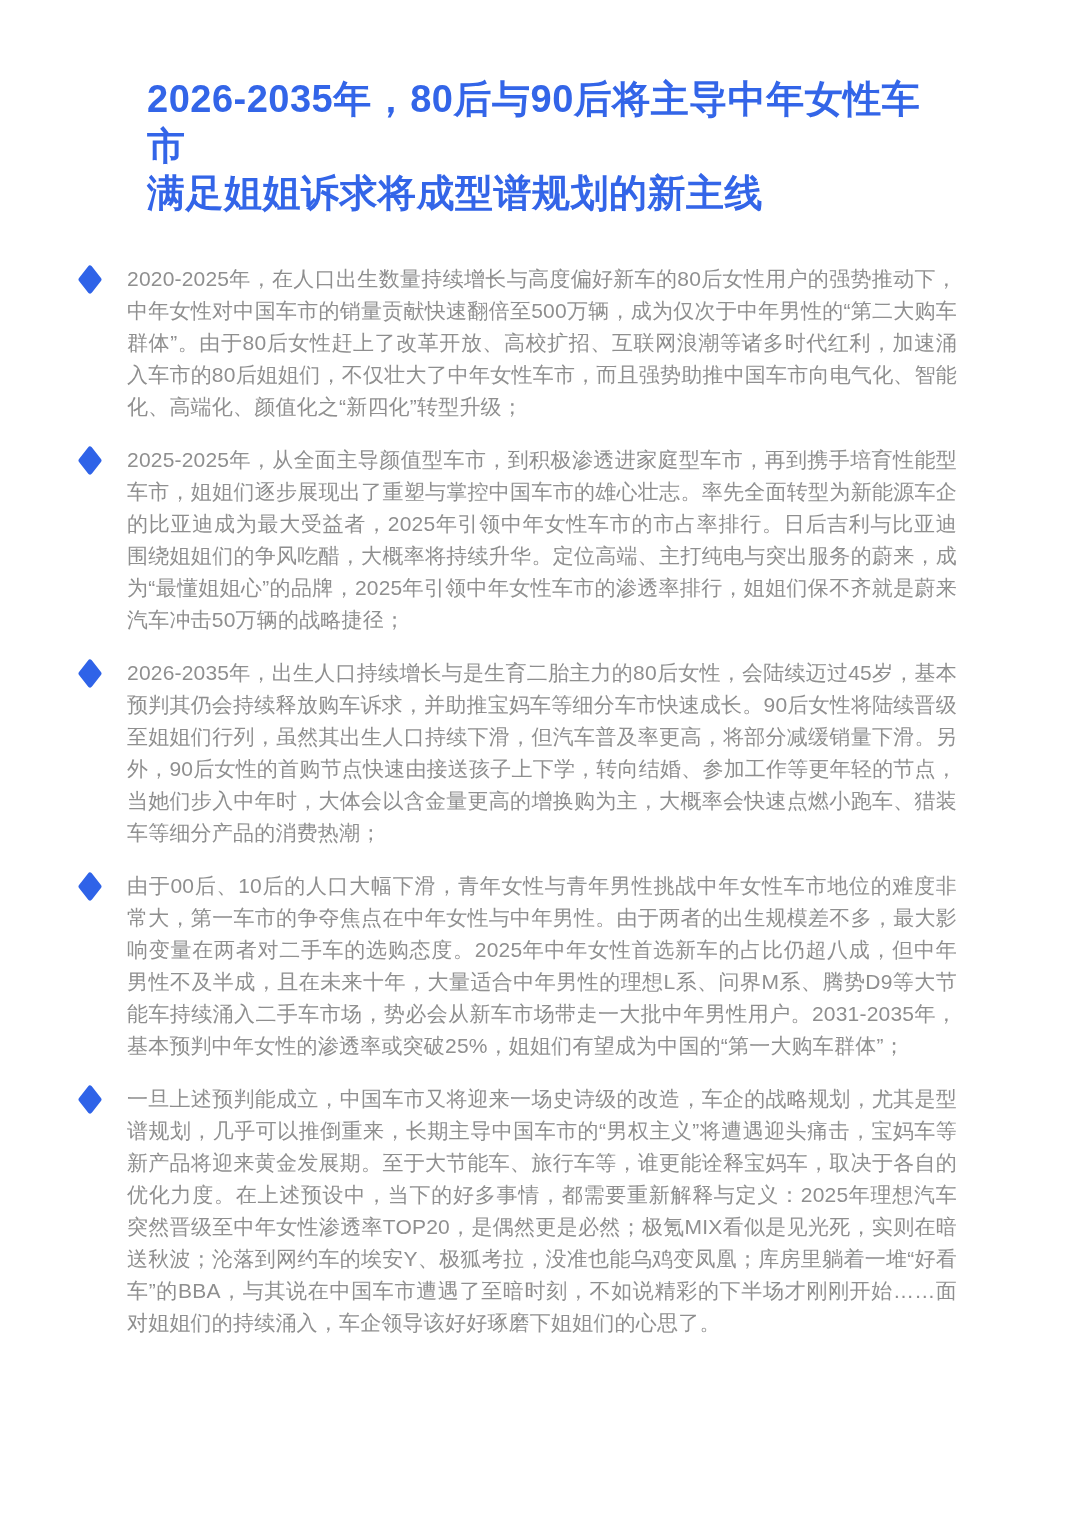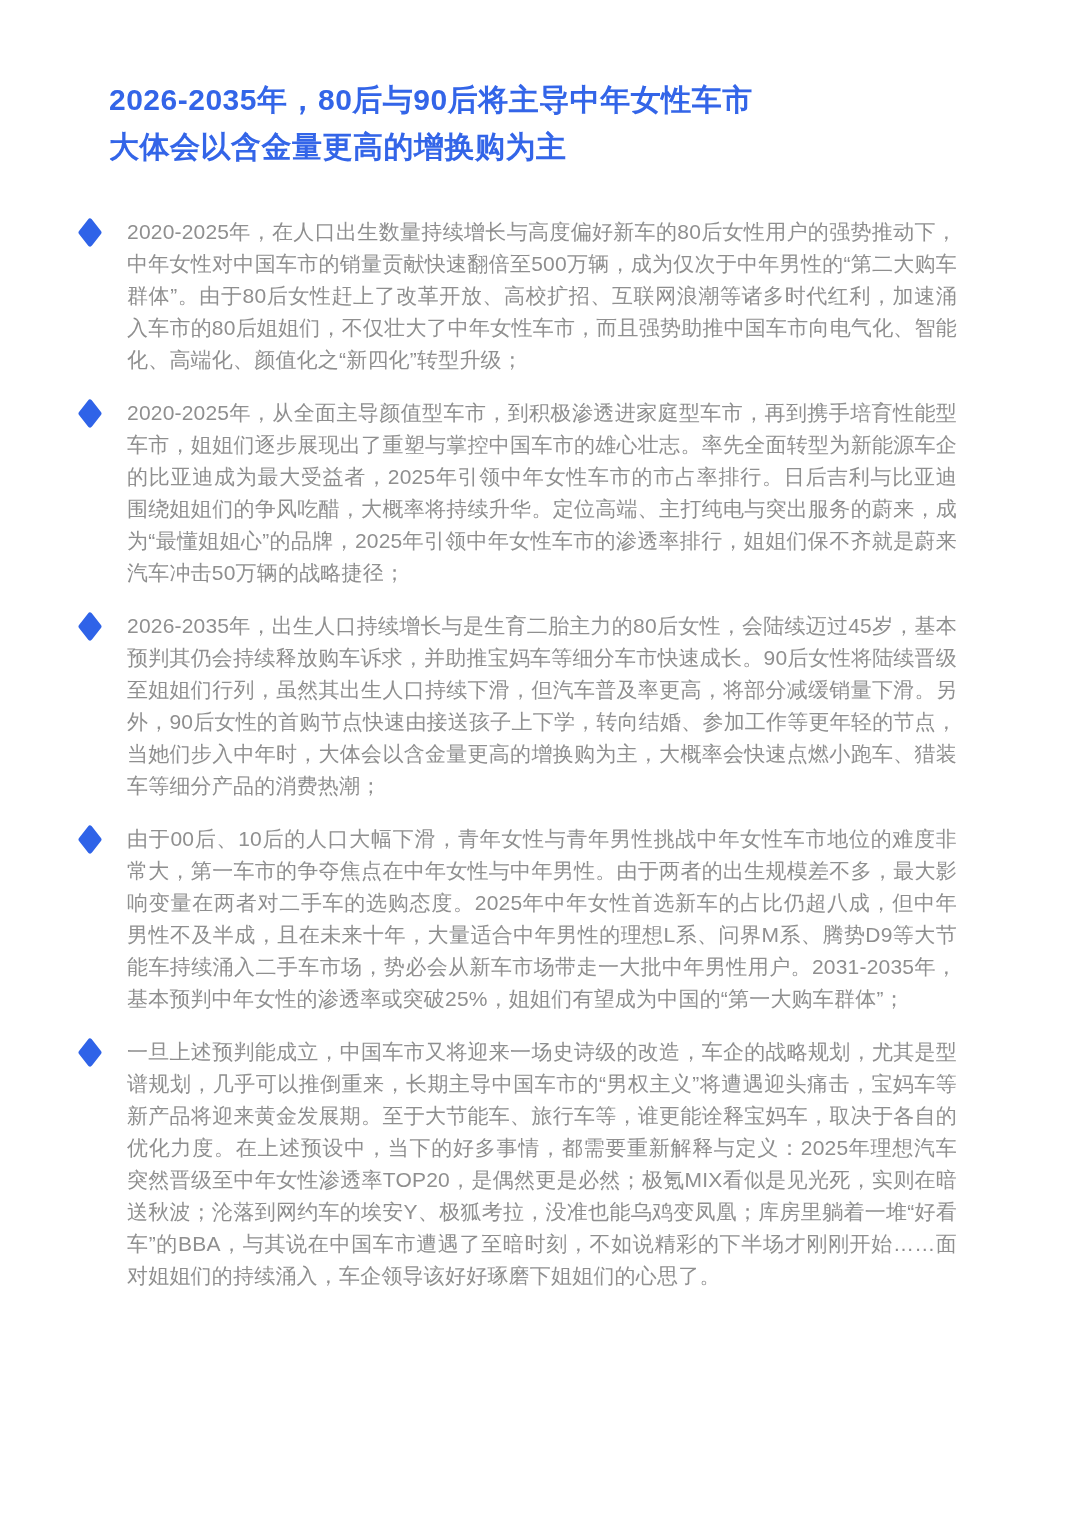--- a/index.html
+++ b/index.html
@@ -15,23 +15,23 @@
     font-family:"Liberation Sans",sans-serif;
     -webkit-font-smoothing:antialiased;
   }
   .page{
     box-sizing:border-box;
     width:1080px;height:1517px;
     padding:76px 123px 0 78px;
     overflow:hidden;
   }
   .title{
-    margin:0 0 46px 31px;
+    margin:0 0 46px 69px;
     color:var(--title);
-    font-size:30px;
+    font-size:38px;
     line-height:47px;
     font-weight:bold;
     letter-spacing:0.5px;
   }
   .bullet{
     display:flex;
     align-items:flex-start;
     margin:0 0 21px 0;
     justify-content:space-between;
   }
@@ -52,41 +52,41 @@
     letter-spacing:0.2px;
   }
 </style>
 </head>
 <body>
 
 <div class="page">
 
   <header class="title">
     <div class="title-line">2026-2035年，80后与90后将主导中年女性车市</div>
-    <div class="title-line">大体会以含金量更高的增换购为主</div>
+    <div class="title-line">满足姐姐诉求将成型谱规划的新主线</div>
   </header>
 
   <main class="bullet-list">
 
     <div class="bullet">
       <span class="marker">
         <svg width="24" height="29" viewBox="0 0 24 29" aria-hidden="true">
           <path d="M12 3 L21 14.5 L12 26 L3 14.5 Z" fill="currentColor" stroke="currentColor" stroke-width="5" stroke-linejoin="round"></path>
         </svg>
       </span>
       <p class="bullet-text">2020-2025年，在人口出生数量持续增长与高度偏好新车的80后女性用户的强势推动下，中年女性对中国车市的销量贡献快速翻倍至500万辆，成为仅次于中年男性的“第二大购车群体”。由于80后女性赶上了改革开放、高校扩招、互联网浪潮等诸多时代红利，加速涌入车市的80后姐姐们，不仅壮大了中年女性车市，而且强势助推中国车市向电气化、智能化、高端化、颜值化之“新四化”转型升级；</p>
     </div>
 
     <div class="bullet">
       <span class="marker">
         <svg width="24" height="29" viewBox="0 0 24 29" aria-hidden="true">
           <path d="M12 3 L21 14.5 L12 26 L3 14.5 Z" fill="currentColor" stroke="currentColor" stroke-width="5" stroke-linejoin="round"></path>
         </svg>
       </span>
-      <p class="bullet-text">2020-2025年，从全面主导颜值型车市，到积极渗透进家庭型车市，再到携手培育性能型车市，姐姐们逐步展现出了重塑与掌控中国车市的雄心壮志。率先全面转型为新能源车企的比亚迪成为最大受益者，2025年引领中年女性车市的市占率排行。日后吉利与比亚迪围绕姐姐们的争风吃醋，大概率将持续升华。定位高端、主打纯电与突出服务的蔚来，成为“最懂姐姐心”的品牌，2025年引领中年女性车市的渗透率排行，姐姐们保不齐就是蔚来汽车冲击50万辆的战略捷径；</p>
+      <p class="bullet-text">2025-2025年，从全面主导颜值型车市，到积极渗透进家庭型车市，再到携手培育性能型车市，姐姐们逐步展现出了重塑与掌控中国车市的雄心壮志。率先全面转型为新能源车企的比亚迪成为最大受益者，2025年引领中年女性车市的市占率排行。日后吉利与比亚迪围绕姐姐们的争风吃醋，大概率将持续升华。定位高端、主打纯电与突出服务的蔚来，成为“最懂姐姐心”的品牌，2025年引领中年女性车市的渗透率排行，姐姐们保不齐就是蔚来汽车冲击50万辆的战略捷径；</p>
     </div>
 
     <div class="bullet">
       <span class="marker">
         <svg width="24" height="29" viewBox="0 0 24 29" aria-hidden="true">
           <path d="M12 3 L21 14.5 L12 26 L3 14.5 Z" fill="currentColor" stroke="currentColor" stroke-width="5" stroke-linejoin="round"></path>
         </svg>
       </span>
       <p class="bullet-text">2026-2035年，出生人口持续增长与是生育二胎主力的80后女性，会陆续迈过45岁，基本预判其仍会持续释放购车诉求，并助推宝妈车等细分车市快速成长。90后女性将陆续晋级至姐姐们行列，虽然其出生人口持续下滑，但汽车普及率更高，将部分减缓销量下滑。另外，90后女性的首购节点快速由接送孩子上下学，转向结婚、参加工作等更年轻的节点，当她们步入中年时，大体会以含金量更高的增换购为主，大概率会快速点燃小跑车、猎装车等细分产品的消费热潮；</p>
     </div>

